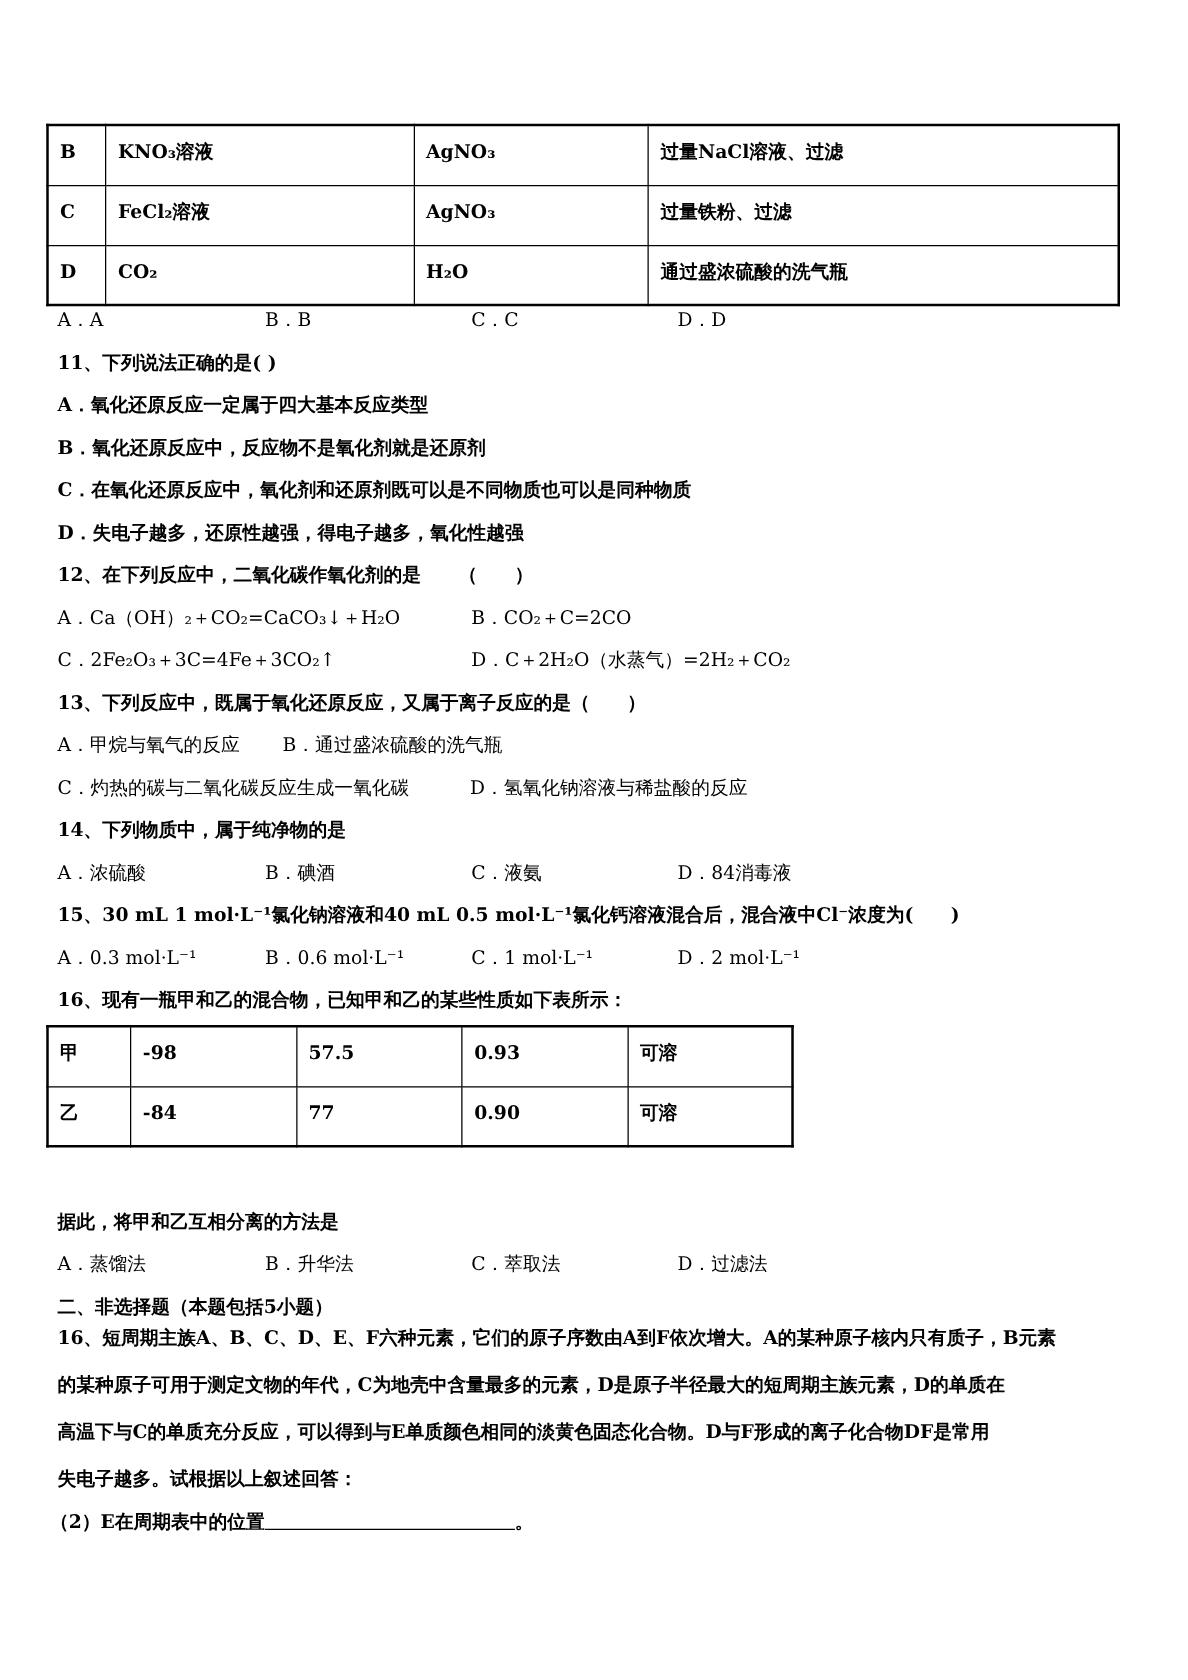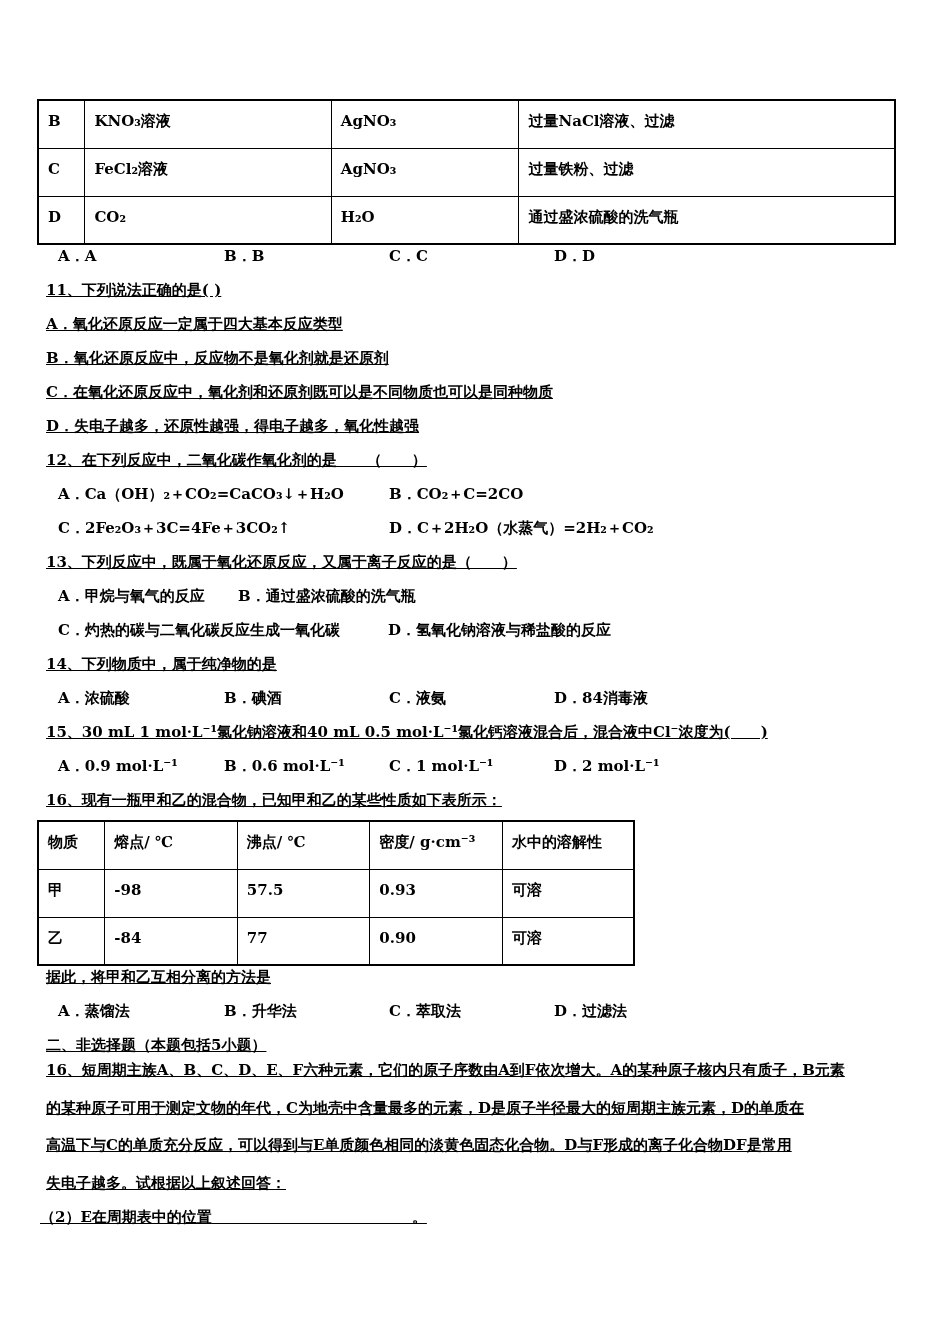--- a/index.html
+++ b/index.html
@@ -2,22 +2,22 @@
 <html><head>
 <meta charset="utf-8">
 <style>
   html, body { margin: 0; padding: 0; background: #ffffff; }
   body {
     width: 950px; height: 1344px; position: relative; overflow: hidden;
     font-family: "DejaVu Serif", "Liberation Serif", serif;
     color: #000; font-size: 15px;
   }
   .b { font-weight: bold; }
-  .line { position: absolute; left: 46px; white-space: nowrap; font-size: 15px; line-height: 20px; text-decoration: underline; }
-  .opt { position: absolute; white-space: nowrap; font-weight: bold; font-size: 15px; line-height: 20px; margin-left: 12px; }
+  .line { position: absolute; left: 46px; white-space: nowrap; font-size: 15px; line-height: 20px; }
+  .opt { position: absolute; white-space: nowrap; font-weight: normal; font-size: 15px; line-height: 20px; }
 
   table.t { position: absolute; border-collapse: collapse; }
   table.t td {
     border: 1px solid #000; vertical-align: top; padding: 0 0 0 9px;
     font-size: 15px; line-height: 20px; font-weight: bold; box-sizing: border-box;
   }
   table.t1 { left: 37px; top: 99px; width: 859px; }
   table.t1 td { height: 48px; padding-top: 10px; }
   table.t1 { border: 2px solid #000; }
 
@@ -80,43 +80,36 @@
 <div class="opt" style="left:46px;top:620px">C．灼热的碳与二氧化碳反应生成一氧化碳</div>
 <div class="opt" style="left:376px;top:620px">D．氢氧化钠溶液与稀盐酸的反应</div>
 
 <div class="line b" style="top:654px">14、下列物质中，属于纯净物的是</div>
 <div class="opt" style="left:46px;top:688px">A．浓硫酸</div>
 <div class="opt" style="left:212px;top:688px">B．碘酒</div>
 <div class="opt" style="left:377px;top:688px">C．液氨</div>
 <div class="opt" style="left:542px;top:688px">D．84消毒液</div>
 
 <div class="line b" style="top:722px">15、30 mL 1 mol·L⁻¹氯化钠溶液和40 mL 0.5 mol·L⁻¹氯化钙溶液混合后，混合液中Cl⁻浓度为(　　)</div>
-<div class="opt" style="left:46px;top:756px">A．0.9 mol·L⁻¹</div>
+<div class="opt" style="left:46px;top:756px">A．0.3 mol·L⁻¹</div>
 <div class="opt" style="left:212px;top:756px">B．0.6 mol·L⁻¹</div>
 <div class="opt" style="left:377px;top:756px">C．1 mol·L⁻¹</div>
 <div class="opt" style="left:542px;top:756px">D．2 mol·L⁻¹</div>
 
 <div class="line b" style="top:790px">16、现有一瓶甲和乙的混合物，已知甲和乙的某些性质如下表所示：</div>
 
 <table class="t t2">
   <colgroup>
     <col style="width:67px">
       <col style="width:133px">
       <col style="width:133px">
       <col style="width:133px">
       <col style="width:132px">
   </colgroup>
   <tbody>
-      <tr>
-    <td>物质</td>
-    <td>熔点/ ℃</td>
-    <td>沸点/ ℃</td>
-    <td>密度/ g·cm⁻³</td>
-    <td>水中的溶解性</td>
-  </tr>
   <tr>
     <td>甲</td>
     <td>-98</td>
     <td>57.5</td>
     <td>0.93</td>
     <td>可溶</td>
   </tr>
   <tr>
     <td>乙</td>
     <td>-84</td>

